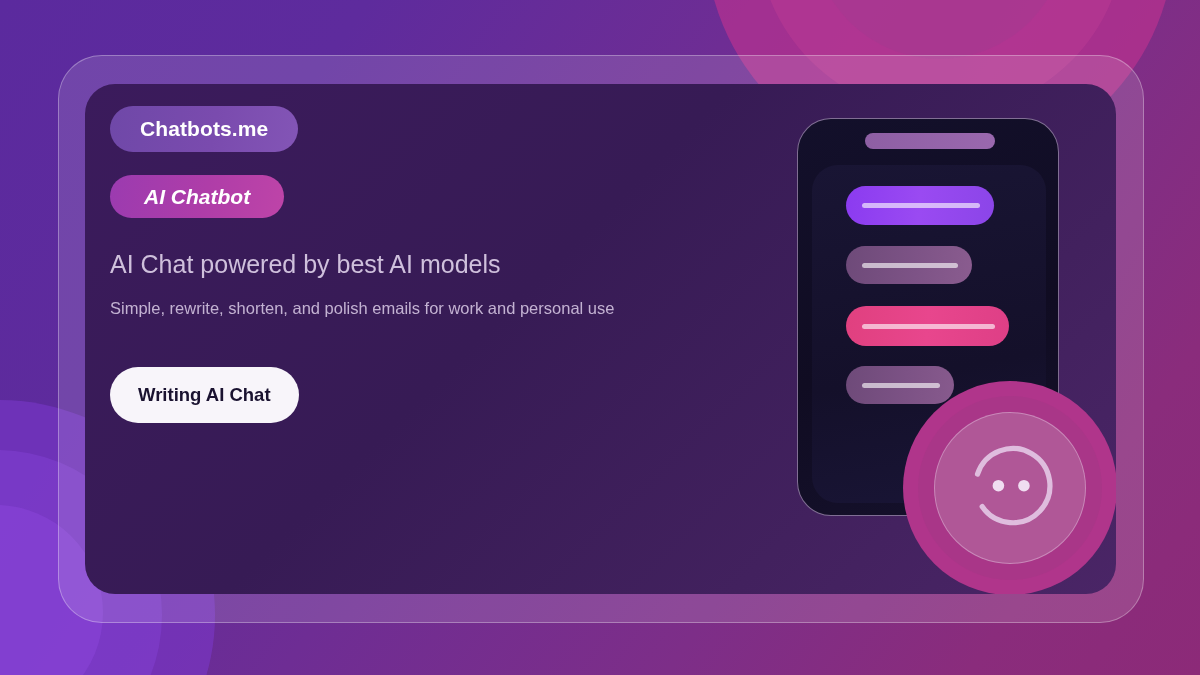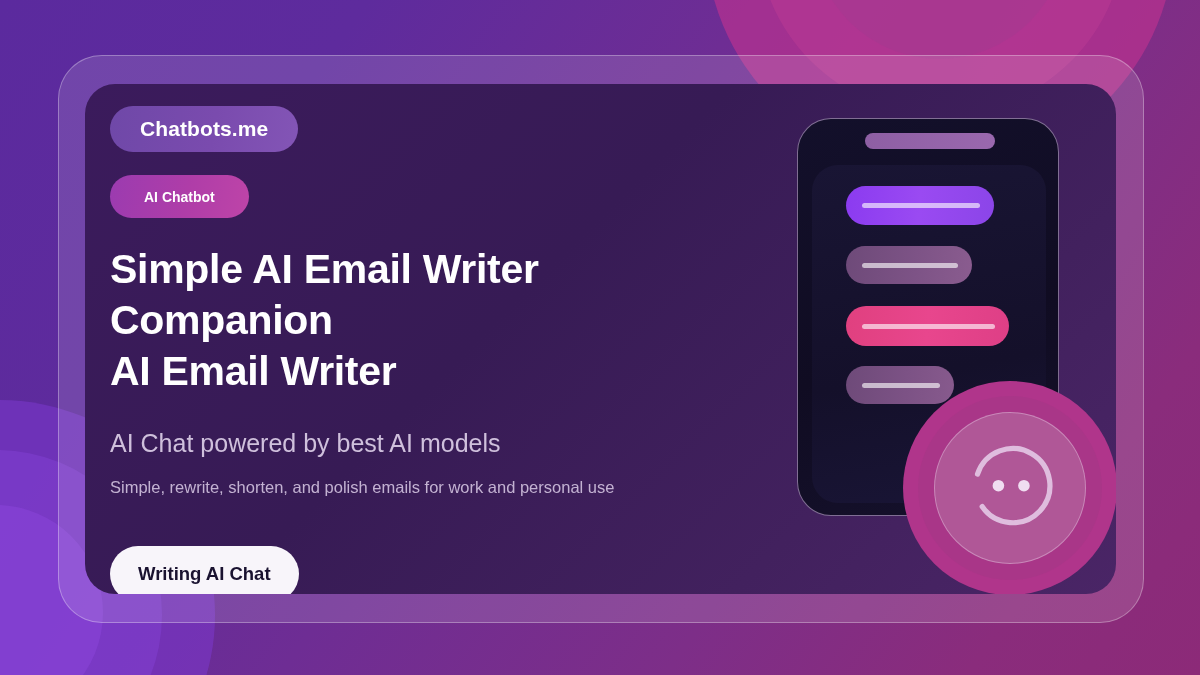--- a/index.html
+++ b/index.html
@@ -109,22 +109,23 @@
     padding: 4px 30px;
     font-size: 21px;
     letter-spacing: .1px;
     background: linear-gradient(100deg, #6F48A8 0%, #7A4BAE 55%, #8355B6 100%);
   }
 
   #category-pill {
     height: 43px;
     padding: 0 34px;
     margin-top: 23px;
-    font-size: 14px;
+    font-size: 21px;
     background: linear-gradient(100deg, #9B3BB0 0%, #AF3DA8 55%, #BE44A8 100%);
+    font-style: italic;
   }
 
   #headline {
     margin-top: 26px;
     font-size: 41px;
     line-height: 51px;
     font-weight: bold;
     color: #FFFFFF;
     letter-spacing: -0.3px;
   }
@@ -265,25 +266,20 @@
   <div id="card">
 
     <div id="left-col">
 
       <div class="pill" id="brand-pill">Chatbots.me</div>
 
       <div>
         <div class="pill" id="category-pill">AI Chatbot</div>
       </div>
 
-      <h1 id="headline">
-        <span class="line">Simple AI Email Writer</span>
-        <span class="line">Companion</span>
-        <span class="line">AI Email Writer</span>
-      </h1>
 
       <p id="subtitle">AI Chat powered by best AI models</p>
 
       <p id="description">Simple, rewrite, shorten, and polish emails for work and personal use</p>
 
       <div>
         <button class="pill" id="cta-button">Writing AI Chat</button>
       </div>
     </div>
 

